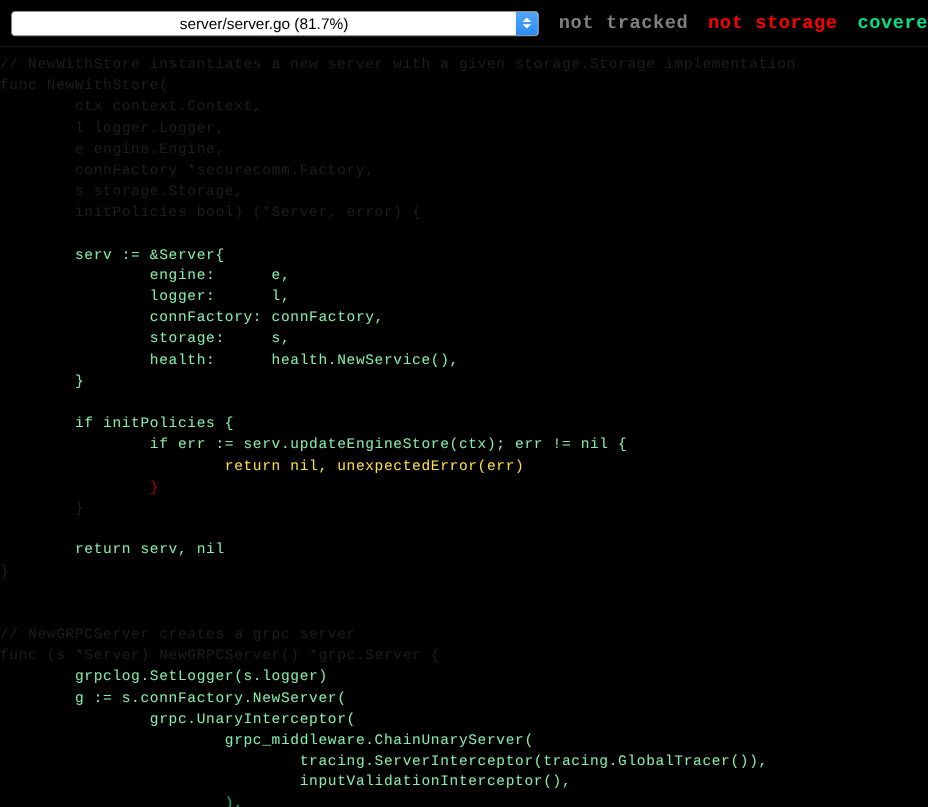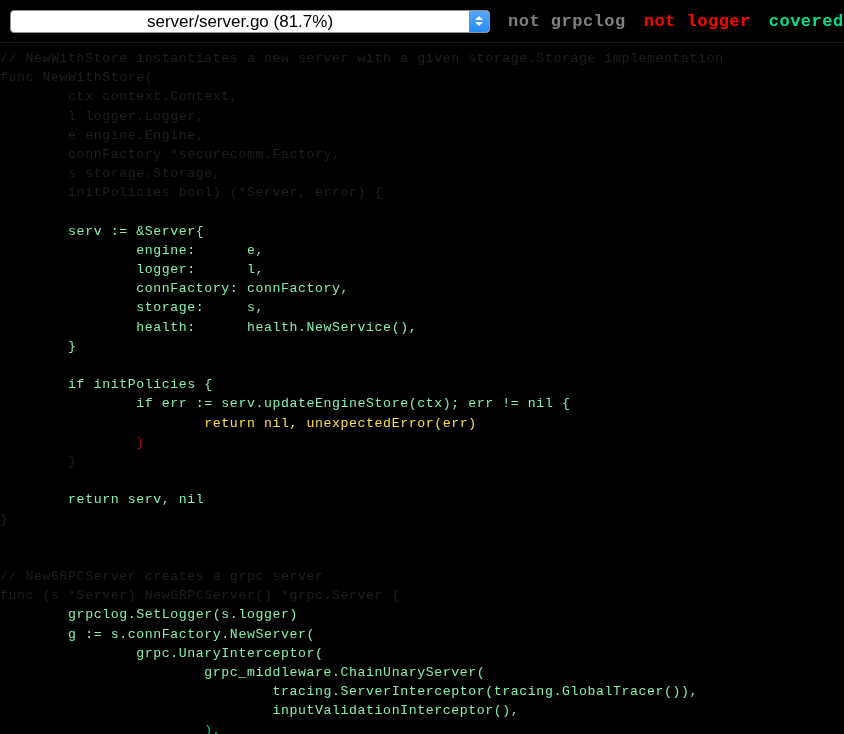--- a/index.html
+++ b/index.html
@@ -36,21 +36,21 @@
   #file-select {
     -webkit-appearance: none;
     appearance: none;
     width: 480px;
     height: 23px;
     background: #ffffff;
     border: 1px solid #8e8e8e;
     border-radius: 4px;
     color: #000000;
     font-family: "Liberation Sans", sans-serif;
-    font-size: 17px;
+    font-size: 14px;
     text-align: center;
     text-align-last: center;
     padding: 0 26px 0 6px;
     line-height: 21px;
     cursor: pointer;
     box-shadow: 0 1px 0 rgba(0,0,0,.10);
   }
   .select-stepper {
     position: absolute;
     top: 1px;
@@ -121,19 +121,19 @@
     <select id="file-select">
       <option>server/server.go (81.7%)</option>
     </select>
     <span class="select-stepper">
       <i class="chev up"></i>
       <i class="chev down"></i>
     </span>
   </div>
 
   <div id="legend">
-    <span class="lg-untracked">not grpclog</span>
-    <span class="lg-cov0">not logger</span>
+    <span class="lg-untracked">not tracked</span>
+    <span class="lg-cov0">not storage</span>
     <span class="lg-cov1">covered</span>
   </div>
 </div>
 
 <div id="code"><div class="line c-untracked">// NewWithStore instantiates a new server with a given storage.Storage implementation</div><div class="line c-untracked">func NewWithStore(</div><div class="line c-untracked">        ctx context.Context,</div><div class="line c-untracked">        l logger.Logger,</div><div class="line c-untracked">        e engine.Engine,</div><div class="line c-untracked">        connFactory *securecomm.Factory,</div><div class="line c-untracked">        s storage.Storage,</div><div class="line c-untracked">        initPolicies bool) (*Server, error) {</div><div class="line c-untracked"></div><div class="line c-covered">        serv := &amp;Server{</div><div class="line c-covered">                engine:      e,</div><div class="line c-covered">                logger:      l,</div><div class="line c-covered">                connFactory: connFactory,</div><div class="line c-covered">                storage:     s,</div><div class="line c-covered">                health:      health.NewService(),</div><div class="line c-covered">        }</div><div class="line c-untracked"></div><div class="line c-covered">        if initPolicies {</div><div class="line c-covered">                if err := serv.updateEngineStore(ctx); err != nil {</div><div class="line c-uncovered">                        return nil, unexpectedError(err)</div><div class="line c-uncov-br">                }</div><div class="line c-untracked">        }</div><div class="line c-untracked"></div><div class="line c-covered">        return serv, nil</div><div class="line c-untracked">}</div><div class="line c-untracked"></div><div class="line c-untracked"></div><div class="line c-untracked">// NewGRPCServer creates a grpc server</div><div class="line c-untracked">func (s *Server) NewGRPCServer() *grpc.Server {</div><div class="line c-covered">        grpclog.SetLogger(s.logger)</div><div class="line c-covered">        g := s.connFactory.NewServer(</div><div class="line c-covered">                grpc.UnaryInterceptor(</div><div class="line c-covered">                        grpc_middleware.ChainUnaryServer(</div><div class="line c-covered">                                tracing.ServerInterceptor(tracing.GlobalTracer()),</div><div class="line c-covered">                                inputValidationInterceptor(),</div><div class="line c-hot">                        ),</div></div>
 
 </body></html>

